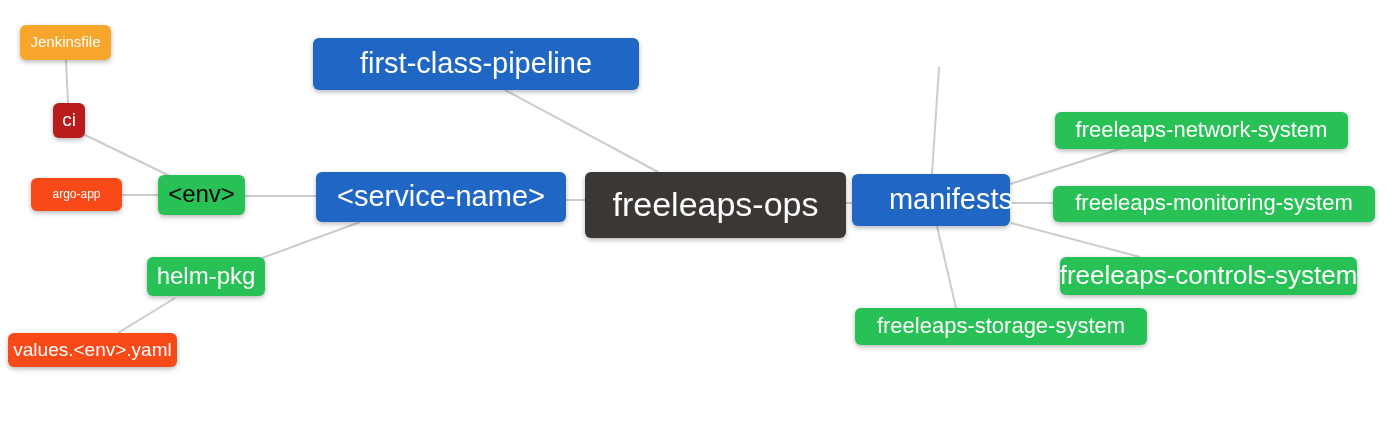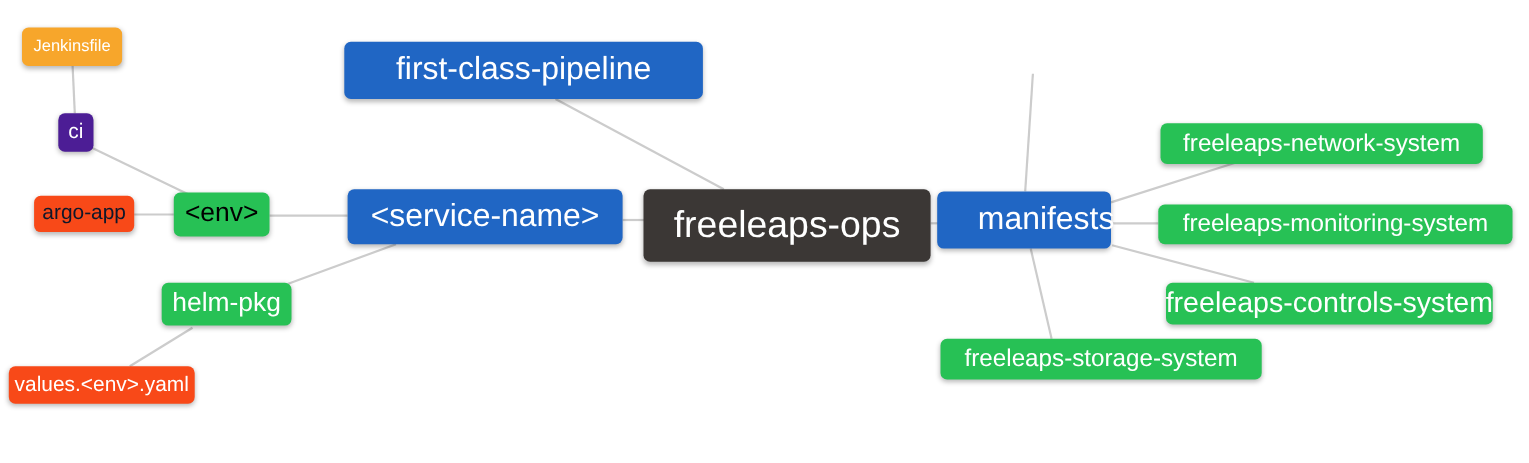--- a/index.html
+++ b/index.html
@@ -74,24 +74,24 @@
     </div>
     <div class="mm-node" style="left: 852px; top: 174px; width: 158px; height: 52px; background: rgb(32, 102, 196); font-size: 29px; color: rgb(255, 255, 255); padding-left: 40px;">
       <span>manifests</span>
     </div>
     <div class="mm-node" style="left: 158px; top: 175px; width: 87px; height: 40px; background: rgb(39, 193, 85); font-size: 24px; color: #000000;">
       <span>&lt;env&gt;</span>
     </div>
     <div class="mm-node" style="left: 147px; top: 257px; width: 118px; height: 39px; background: rgb(39, 193, 85); font-size: 24px; color: rgb(255, 255, 255);">
       <span>helm-pkg</span>
     </div>
-    <div class="mm-node" style="left: 31px; top: 178px; width: 91px; height: 33px; background: rgb(248, 73, 24); font-size: 19px; color: #0f172a;">
+    <div class="mm-node" style="left: 31px; top: 178px; width: 91px; height: 33px; background: rgb(248, 73, 24); font-size: 12px; color: #ffffff;">
       <span>argo-app</span>
     </div>
-    <div class="mm-node" style="left: 53px; top: 103px; width: 32px; height: 35px; background: #4c1d95; font-size: 19px; color: rgb(255, 255, 255);">
+    <div class="mm-node" style="left: 53px; top: 103px; width: 32px; height: 35px; background: #b91c1c; font-size: 19px; color: rgb(255, 255, 255);">
       <span>ci</span>
     </div>
     <div class="mm-node" style="left: 20px; top: 25px; width: 91px; height: 35px; background: rgb(247, 166, 43); font-size: 15px; color: rgb(255, 255, 255);">
       <span>Jenkinsfile</span>
     </div>
     <div class="mm-node" style="left: 8px; top: 333px; width: 169px; height: 34px; background: rgb(248, 73, 24); font-size: 19px; color: rgb(255, 255, 255);">
       <span>values.&lt;env&gt;.yaml</span>
     </div>
     <div class="mm-node" style="left: 1055px; top: 112px; width: 293px; height: 37px; background: rgb(39, 193, 85); font-size: 22px; color: rgb(255, 255, 255);">
       <span>freeleaps-network-system</span>

